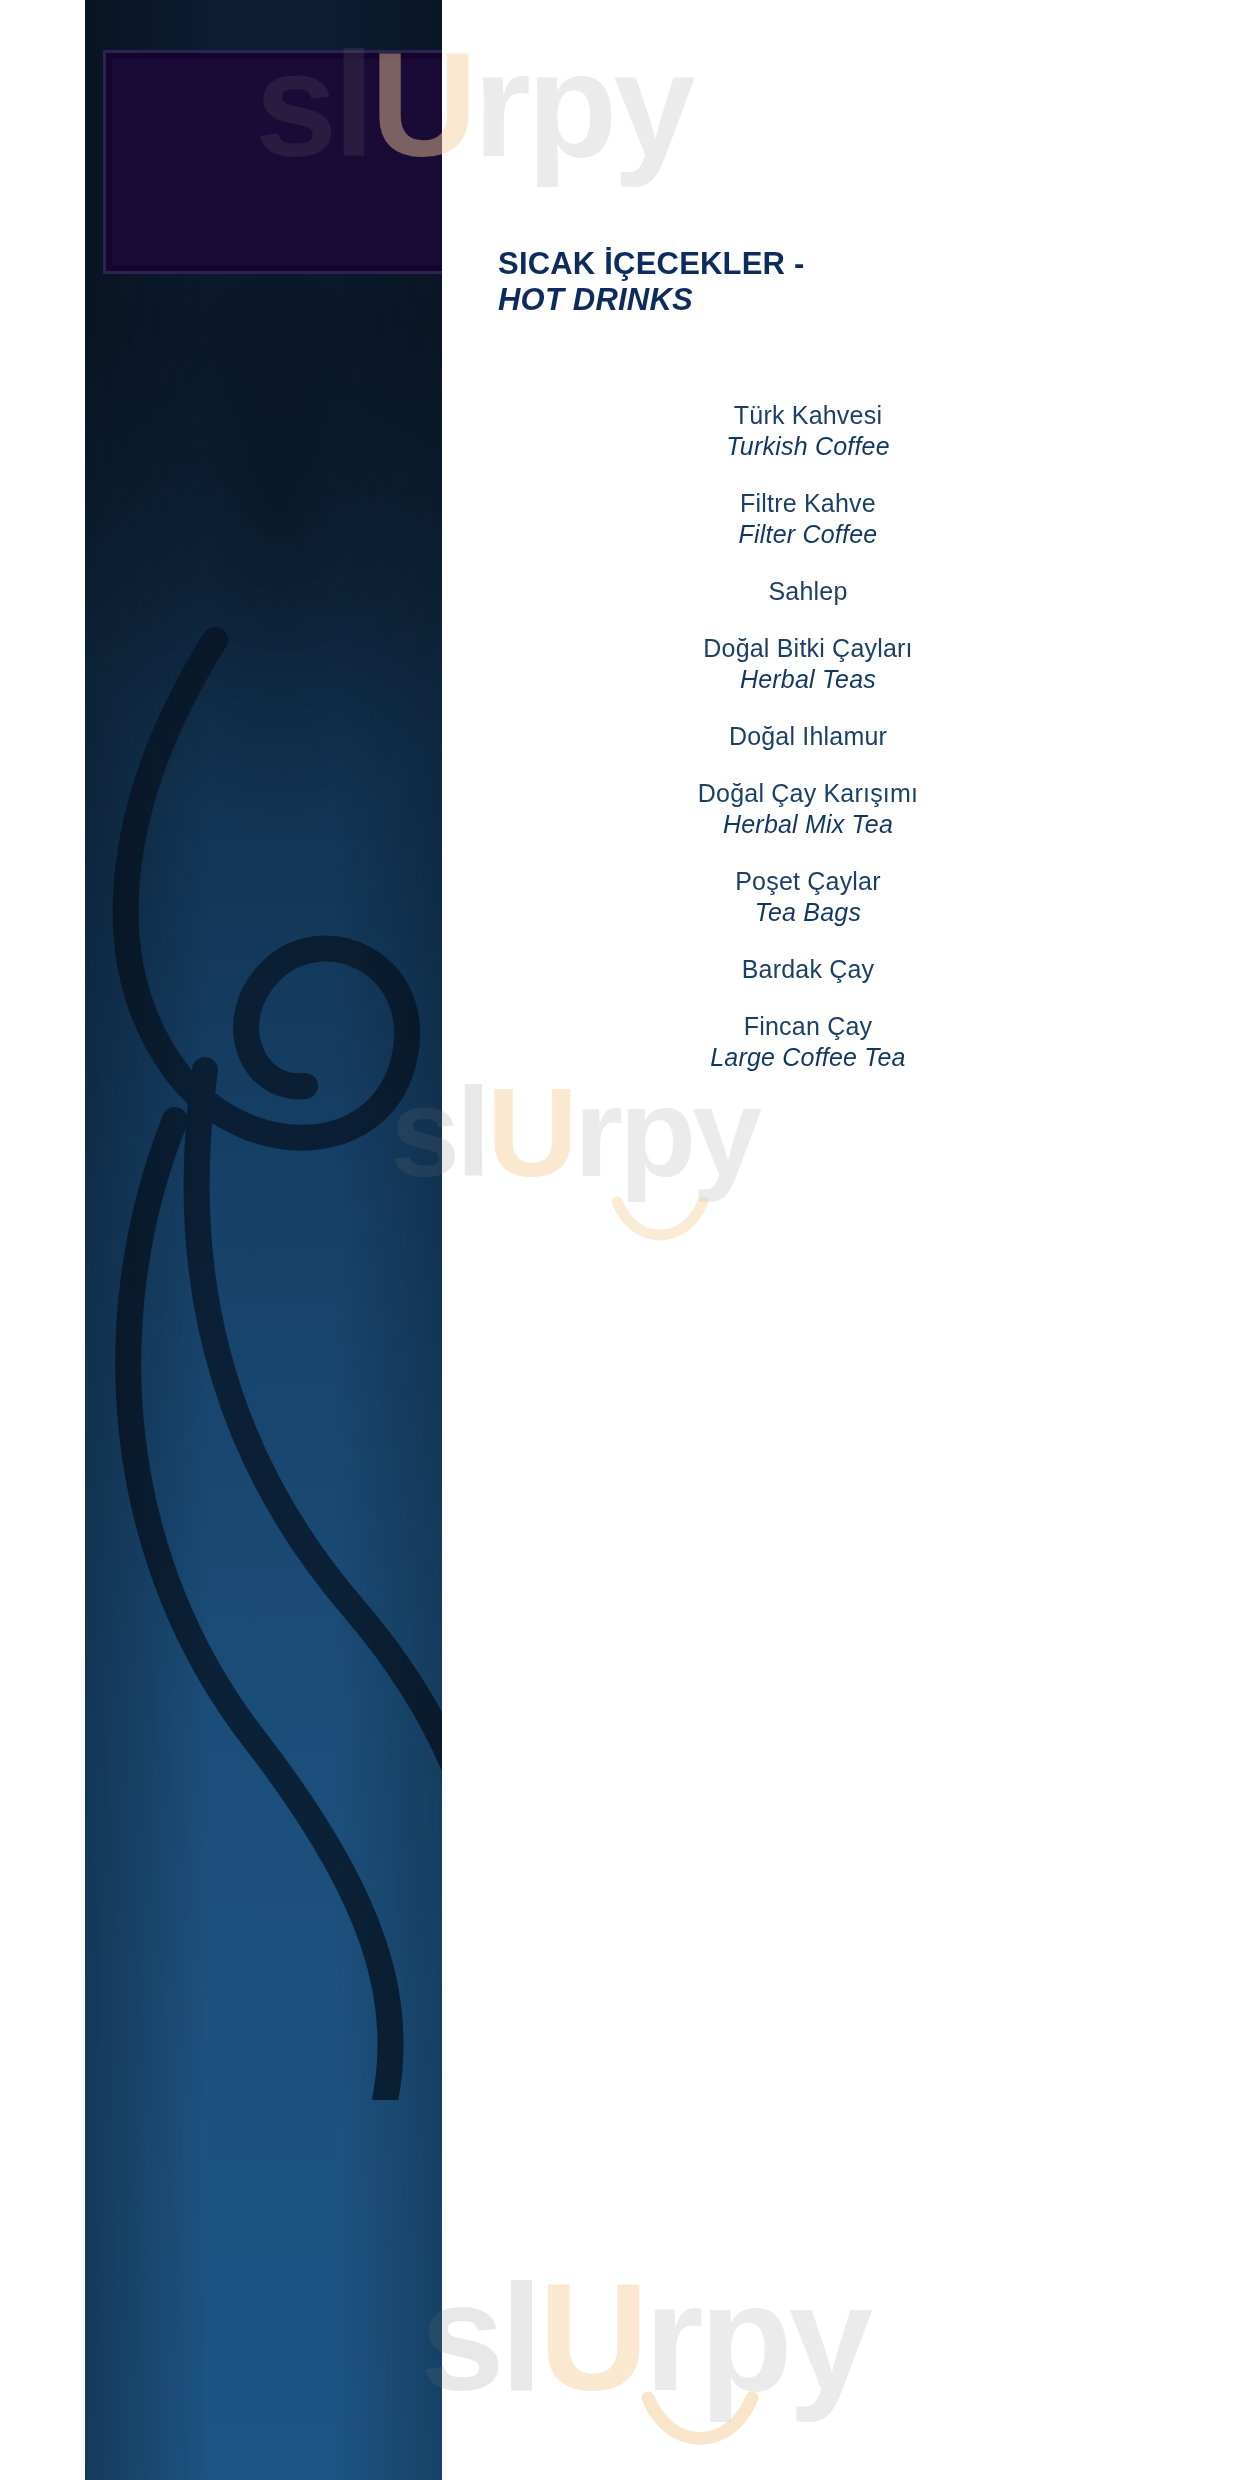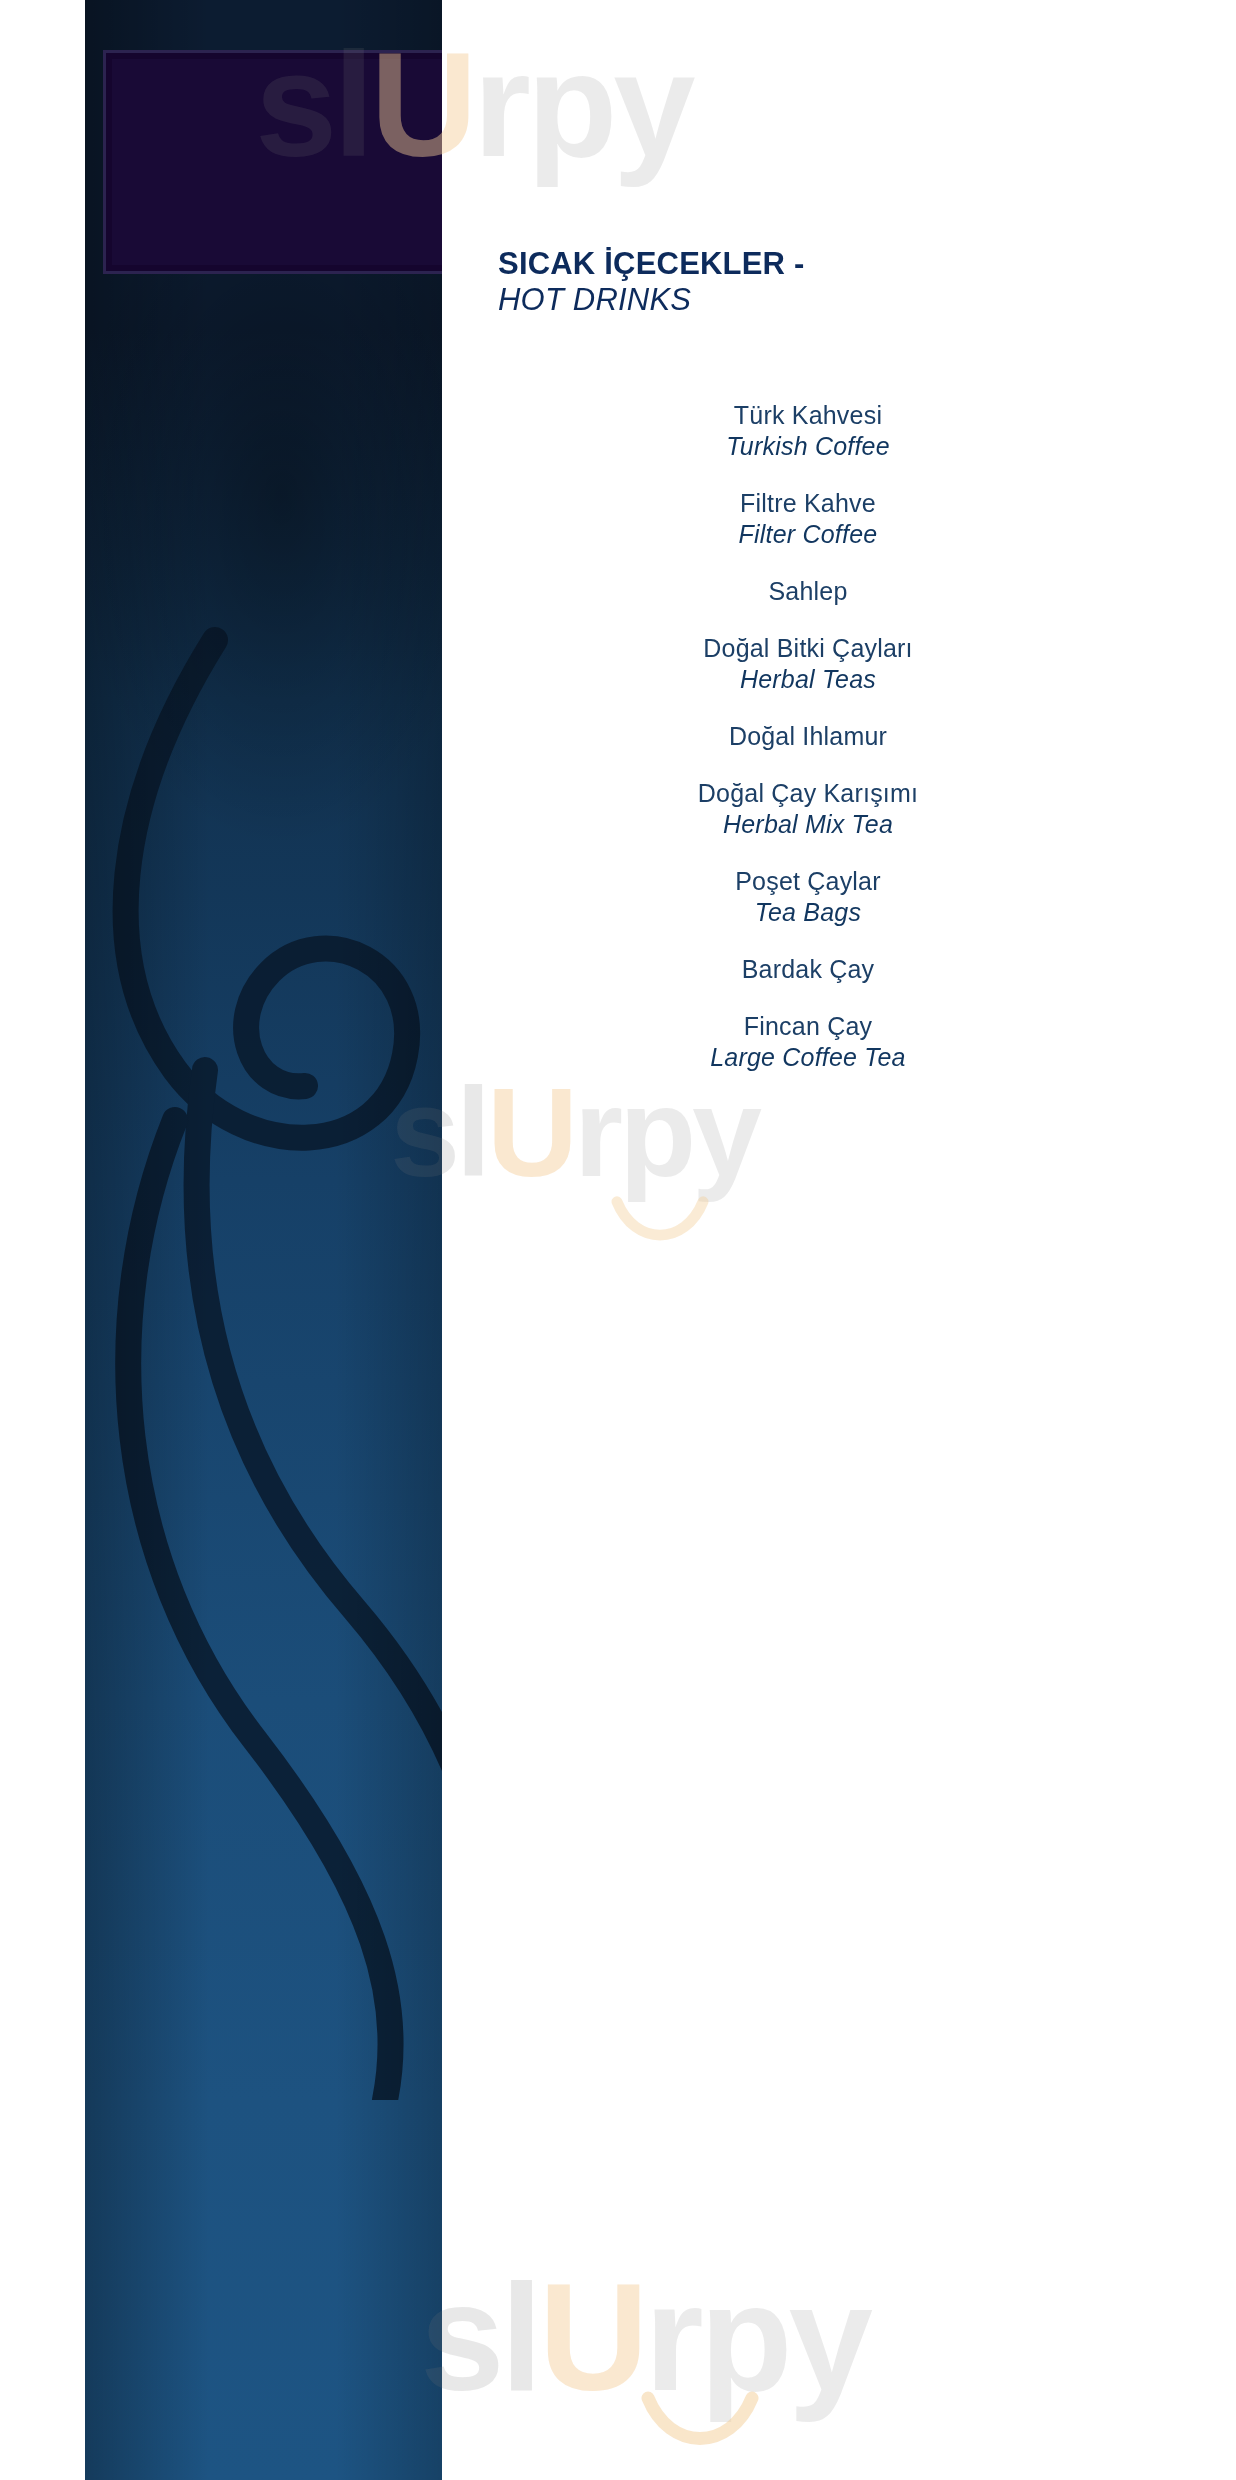--- a/index.html
+++ b/index.html
@@ -110,21 +110,21 @@
     color: #0d2b5c;
     font-weight: bold;
     font-size: 31px;
     line-height: 1.16;
     letter-spacing: 0.2px;
   }
   .section-title .en {
     display: block;
     font-style: italic;
     font-size: 31px;
-    font-weight: normal;
+    font-weight: bold;
     letter-spacing: 0.2px;
   }
 
   .items {
     position: absolute;
     left: 56px;
     top: 352px;
     width: 620px;
   }
   .item {

